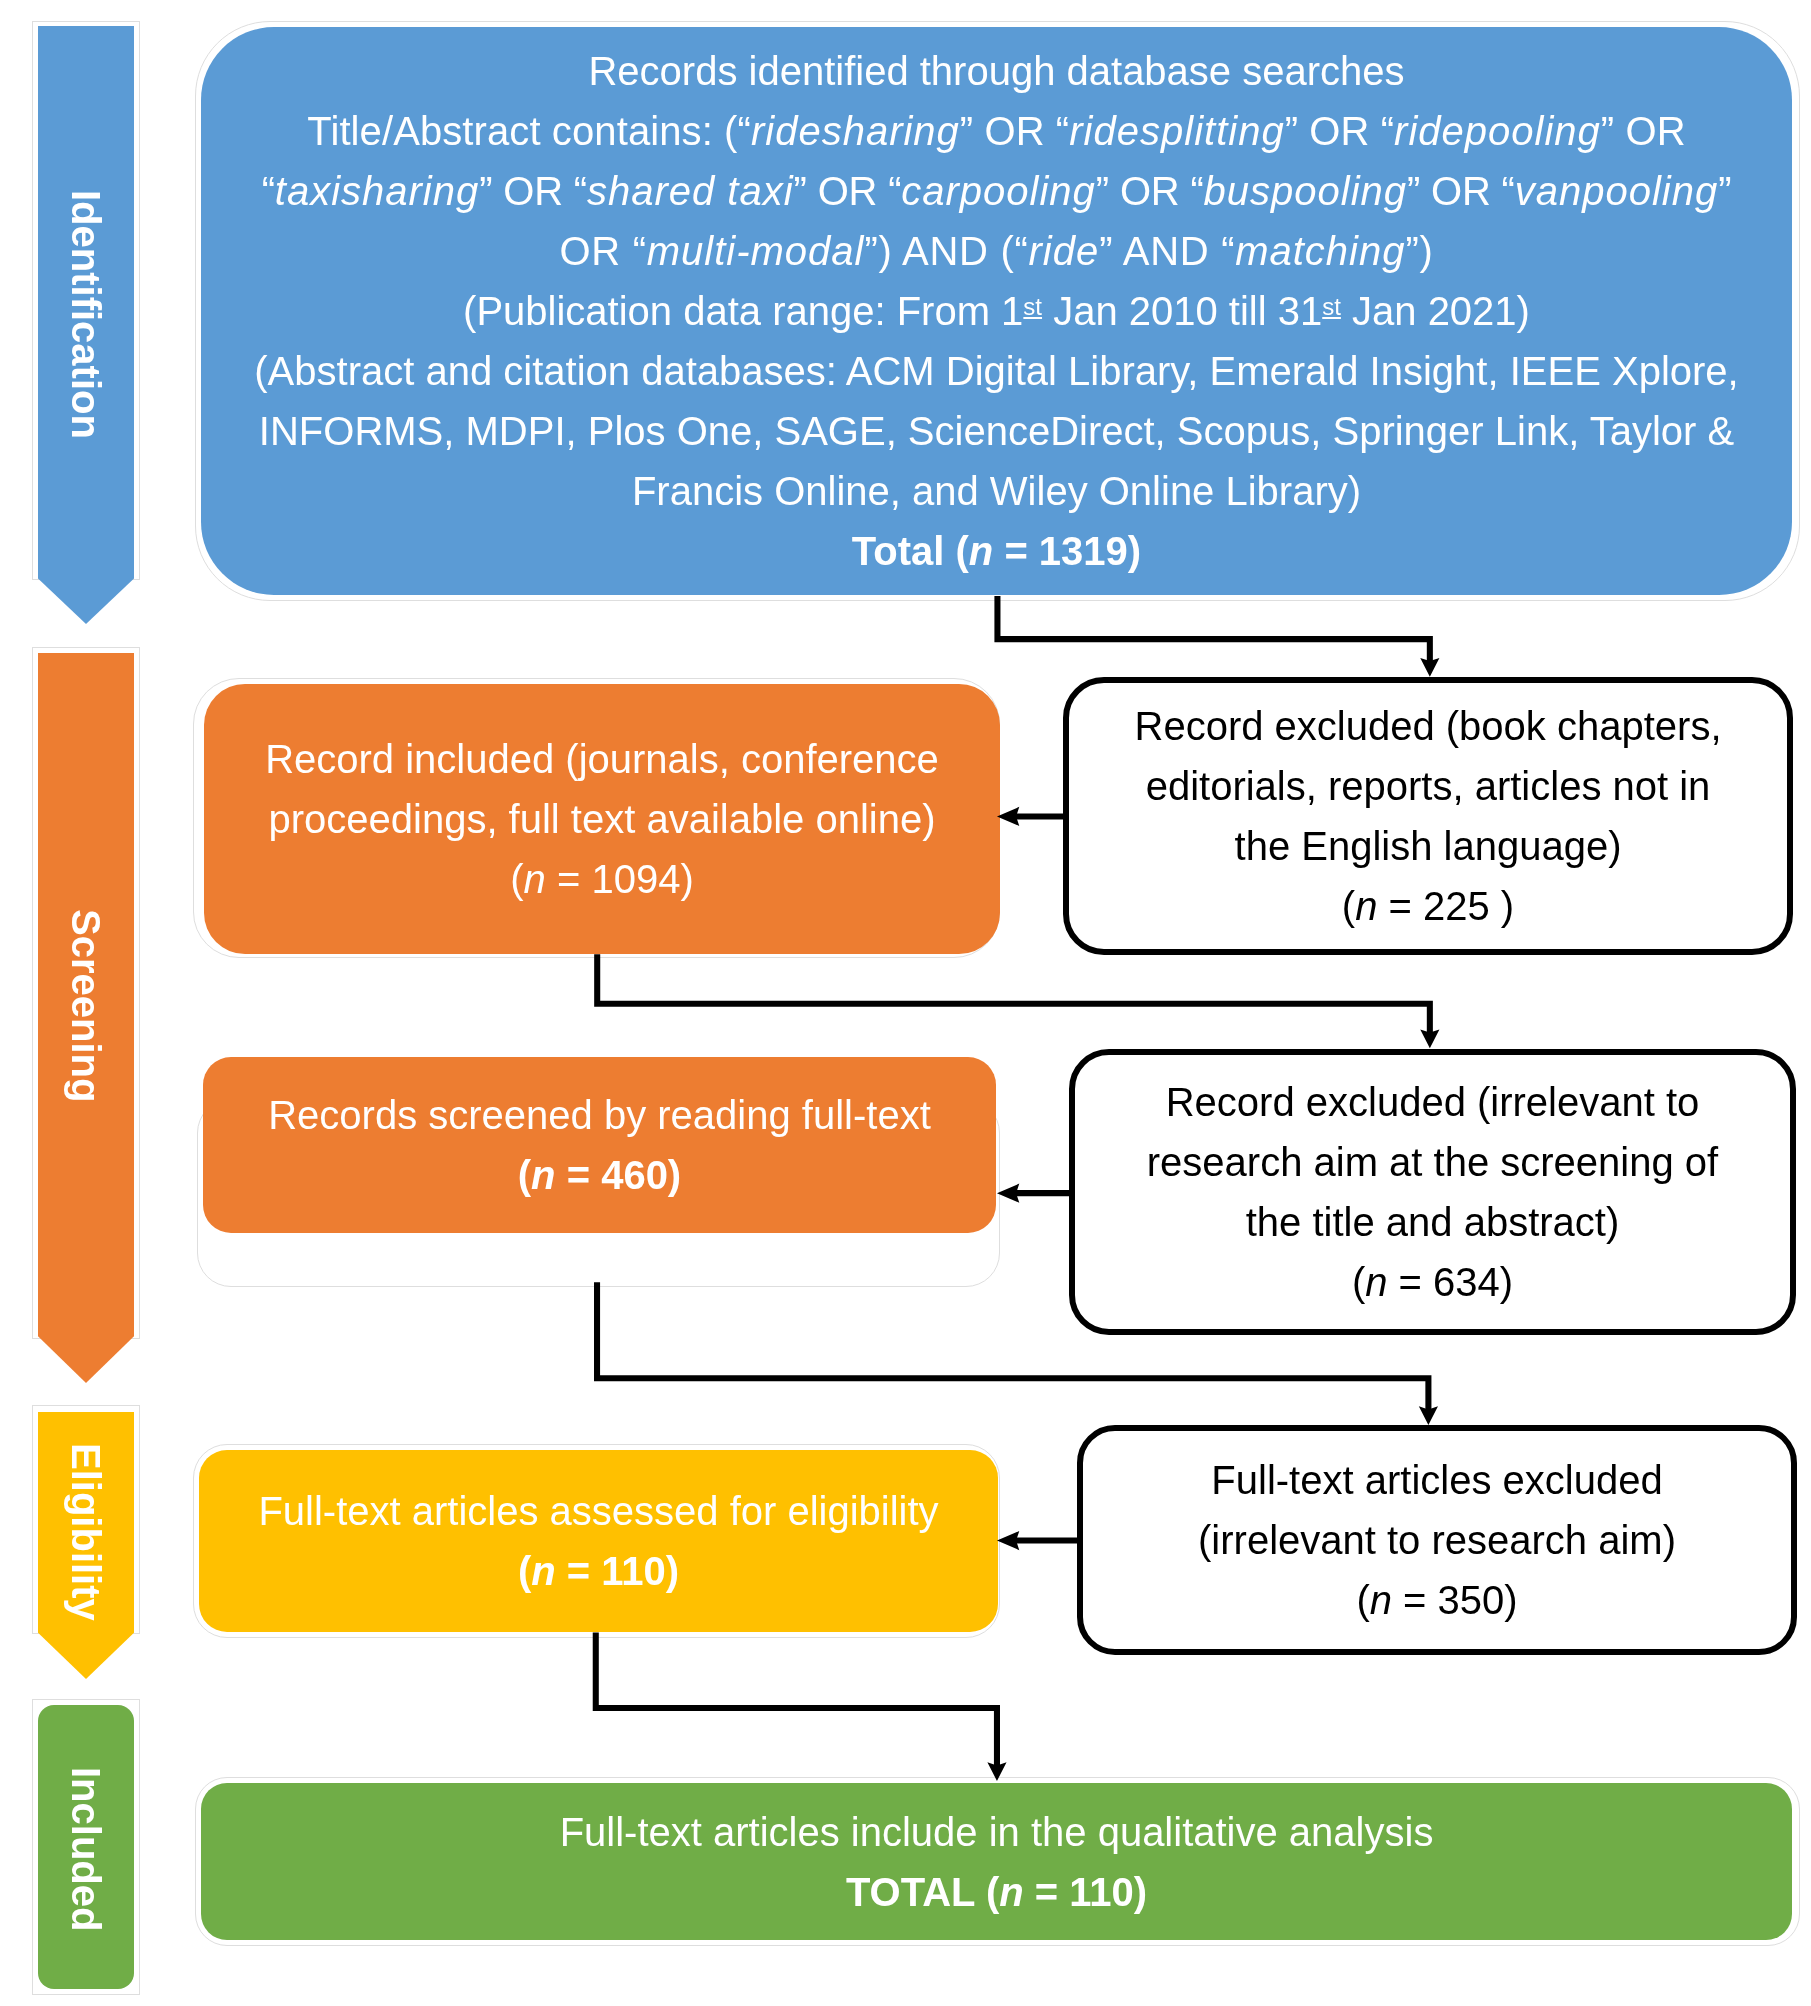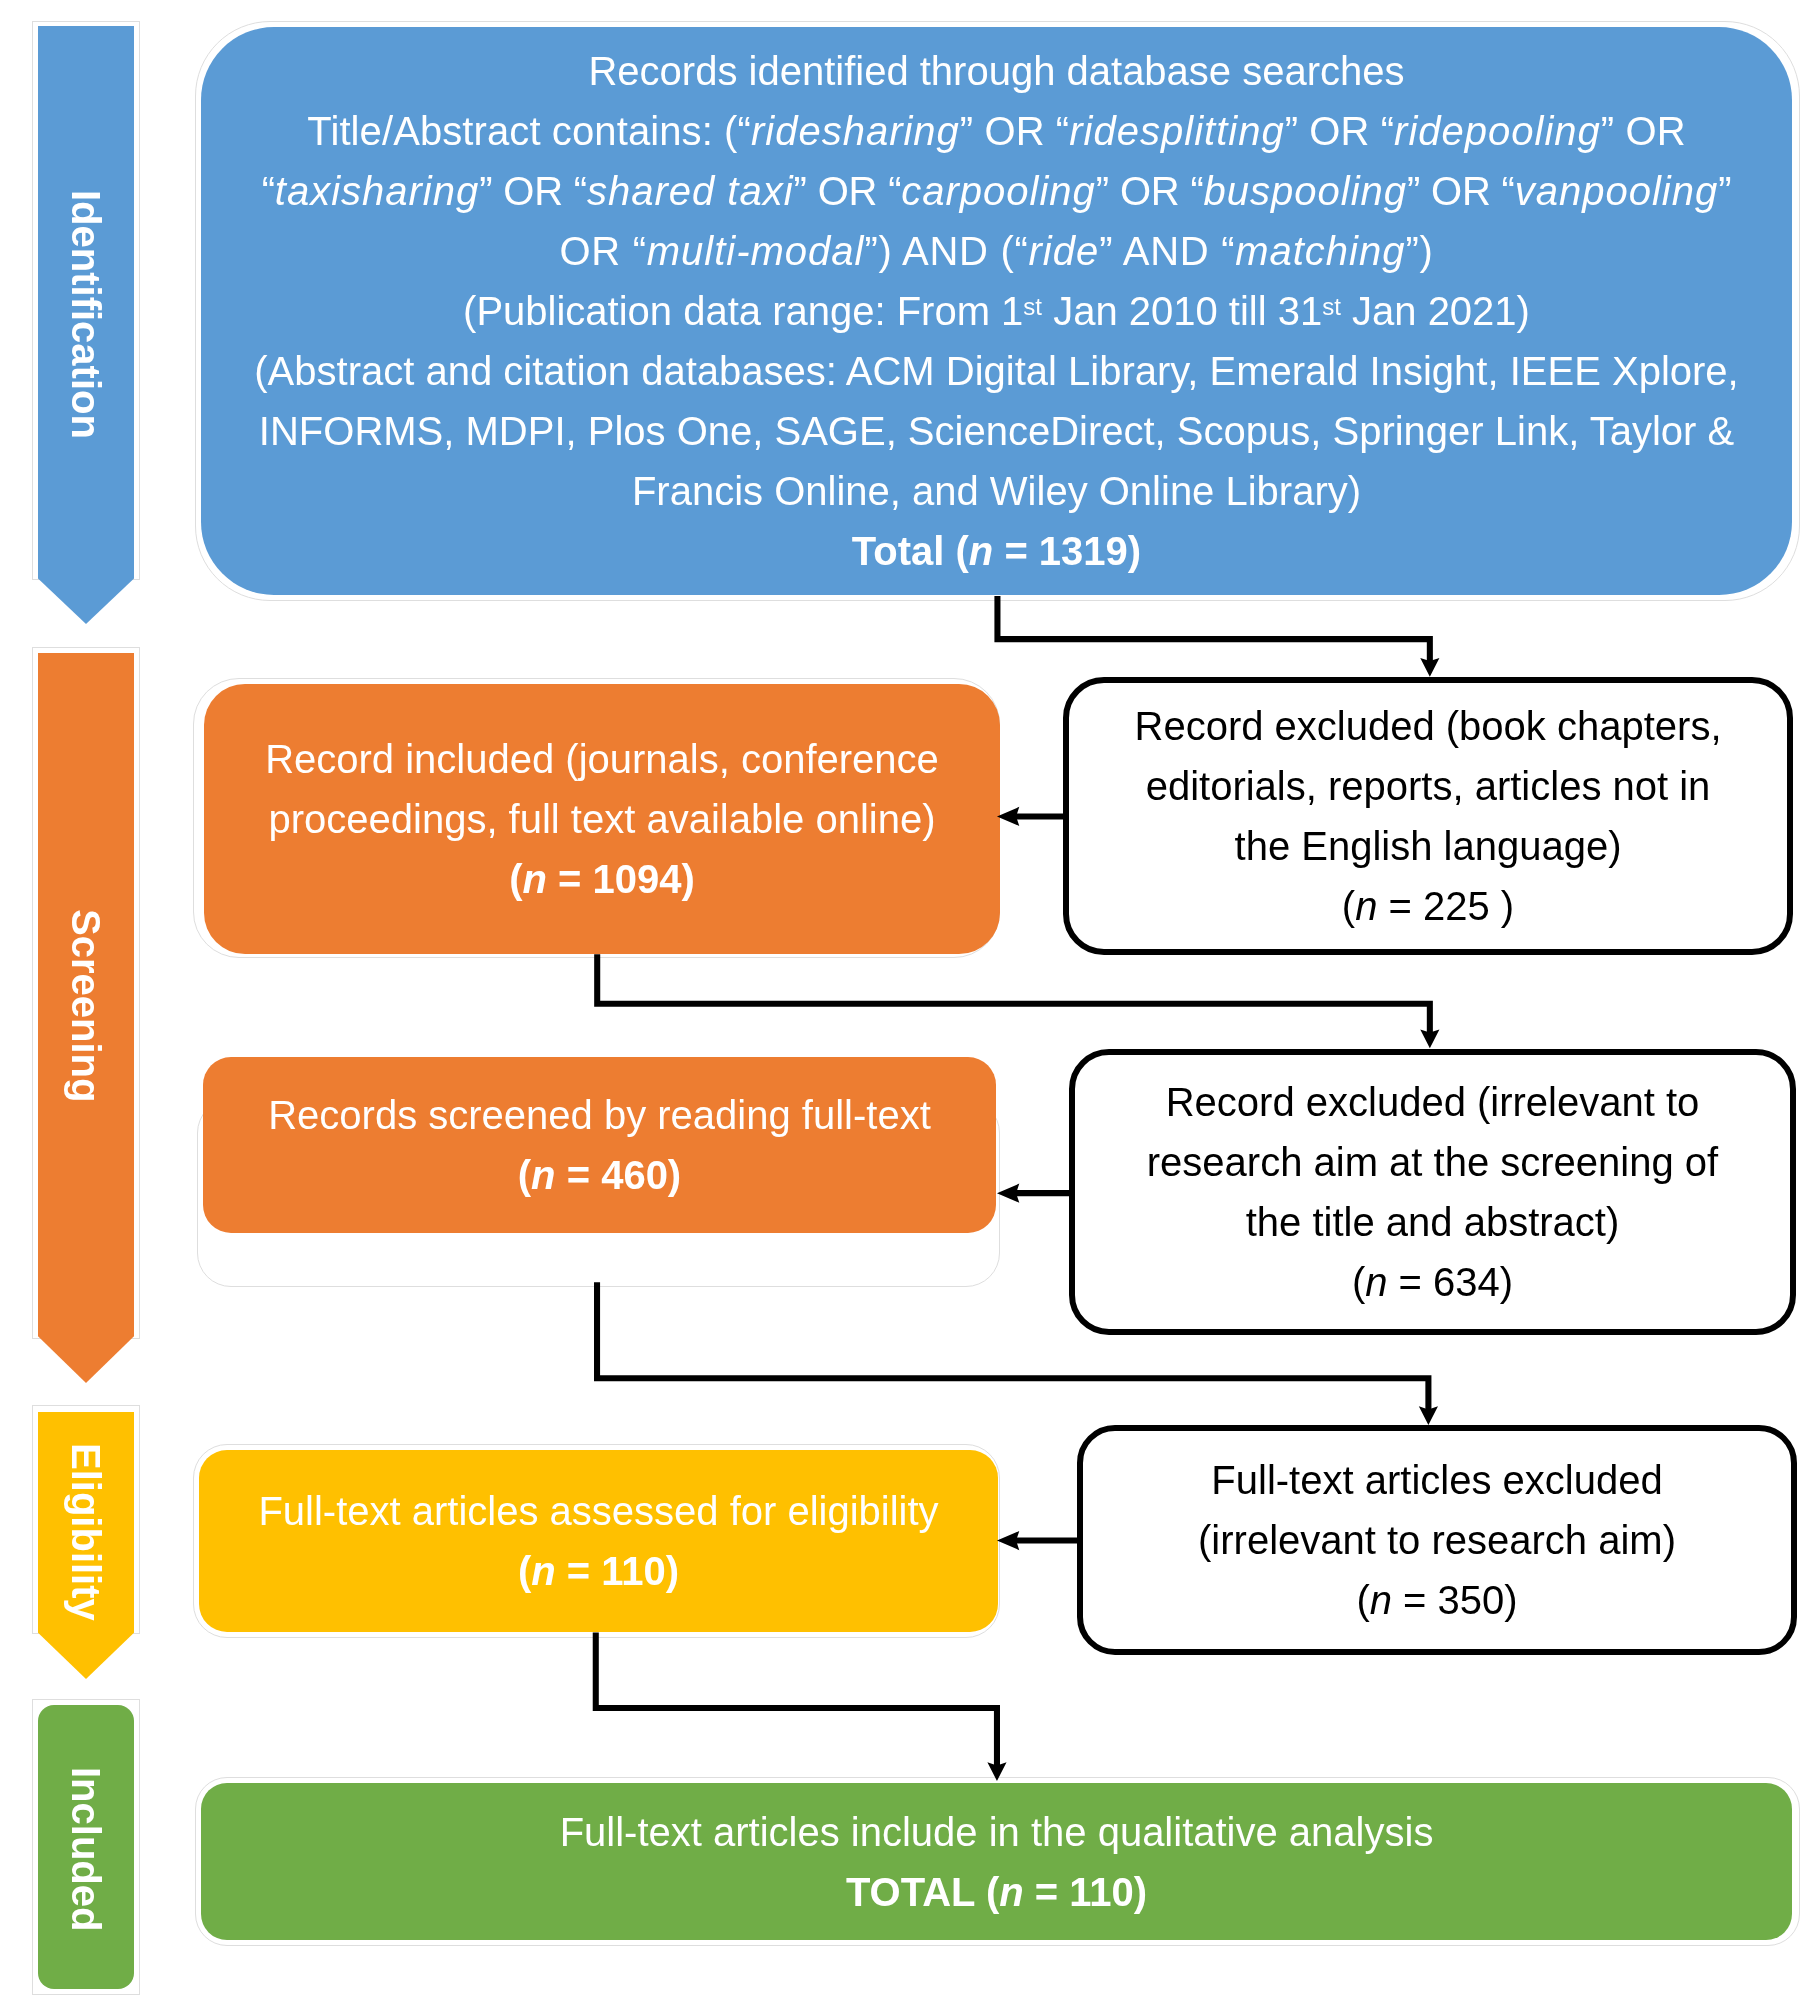--- a/index.html
+++ b/index.html
@@ -25,21 +25,21 @@
 
   .wbox{background:#fff;border:6.4px solid #000;display:flex;flex-direction:column;
         align-items:center;justify-content:center;text-align:center;color:#000;
         font-size:40px;line-height:60px;}
 
   .ital{font-style:italic;letter-spacing:1px;}
   .nit{font-style:italic;}
   .ls1{letter-spacing:0.1px;}
   .ls2{letter-spacing:0.7px;}
   .ls3{letter-spacing:-0.2px;}
-  sup.sup{font-size:0.60em;vertical-align:baseline;position:relative;top:-0.42em;line-height:0;}
+  sup.sup{font-size:0.60em;vertical-align:baseline;position:relative;top:-0.42em;line-height:0;text-decoration:underline;}
 
   svg.conn{position:absolute;left:0;top:0;width:1812px;height:2006px;pointer-events:none;}
 </style>
 </head>
 <body>
 
 <div id="stage">
 
   <div class="abs frame" style="left:32px;top:21px;width:108px;height:559px;"></div>
   <div class="abs" style="left:38px;top:26px;width:96px;height:598px;
@@ -76,21 +76,21 @@
     <span class="tl">INFORMS, MDPI, Plos One, SAGE, ScienceDirect, Scopus, Springer Link, Taylor &amp;</span>
     <span class="tl">Francis Online, and Wiley Online Library)</span>
     <span class="tl" style="font-weight:bold;"><span>Total (</span><i class="nit">n</i><span> = 1319)</span></span>
   </div>
 
   <div class="abs frame" style="left:193px;top:678px;width:807px;height:280px;border-radius:46px;"></div>
   <div class="abs rbox" style="left:204px;top:684px;width:796px;height:270px;background:#ED7D31;border-radius:41px;
               color:#fff;">
     <span class="tl">Record included (journals, conference</span>
     <span class="tl">proceedings, full text available online)</span>
-    <span class="tl" style="font-weight:bold;"><span>(</span><i class="nit">n</i><span> = 1094)</span></span>
+    <span class="tl" style="font-weight:normal;"><span>(</span><i class="nit">n</i><span> = 1094)</span></span>
   </div>
 
   <div class="abs wbox" style="left:1063px;top:677px;width:730px;height:278px;border-radius:41px;">
     <span class="tl">Record excluded (book chapters,</span>
     <span class="tl">editorials, reports, articles not in</span>
     <span class="tl">the English language)</span>
     <span class="tl"><span>(</span><i class="nit">n</i><span> = 225 )</span></span>
   </div>
 
   <div class="abs frame" style="left:197px;top:1099px;width:803px;height:188px;border-radius:34px;"></div>

